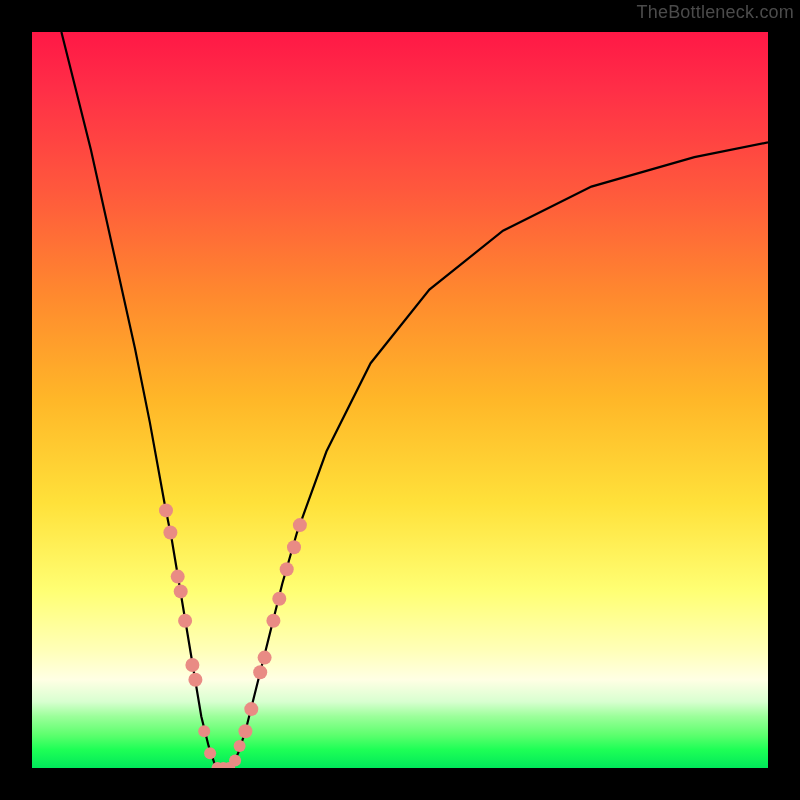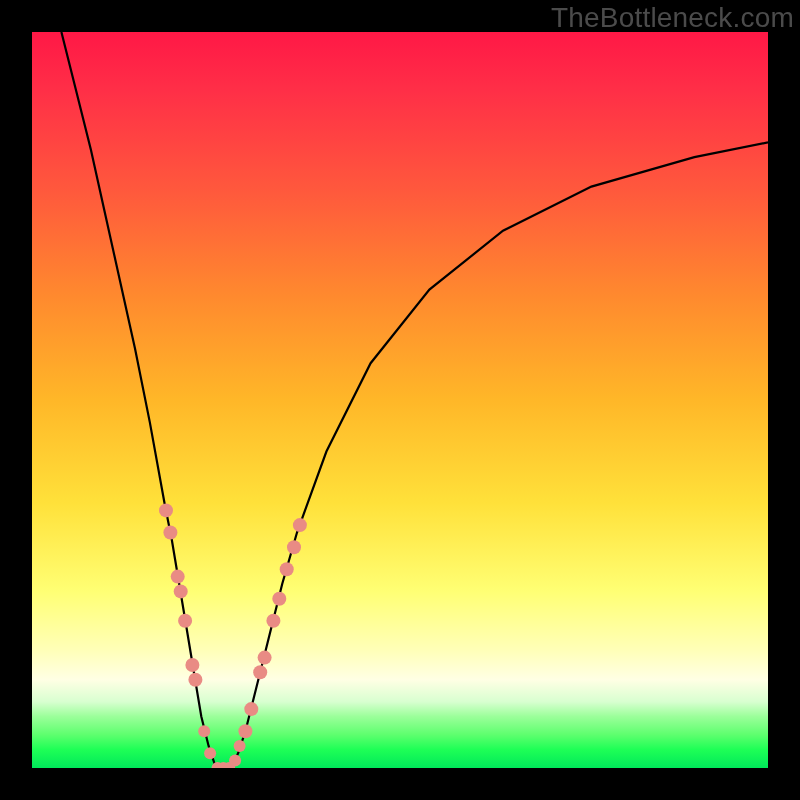--- a/index.html
+++ b/index.html
@@ -40,21 +40,21 @@
       #5dff6e 95.5%,
       #1eff56 97.5%,
       #00e85a 100%
     );
   }
   .watermark {
     position: absolute;
     top: 2px;
     right: 6px;
     color: #4b4b4b;
-    font-size: 28px;
+    font-size: 18px;
     font-weight: 400;
     letter-spacing: 0.2px;
     user-select: none;
   }
   svg.curve {
     position: absolute;
     left: 0;
     top: 0;
     width: 736px;
     height: 736px;

